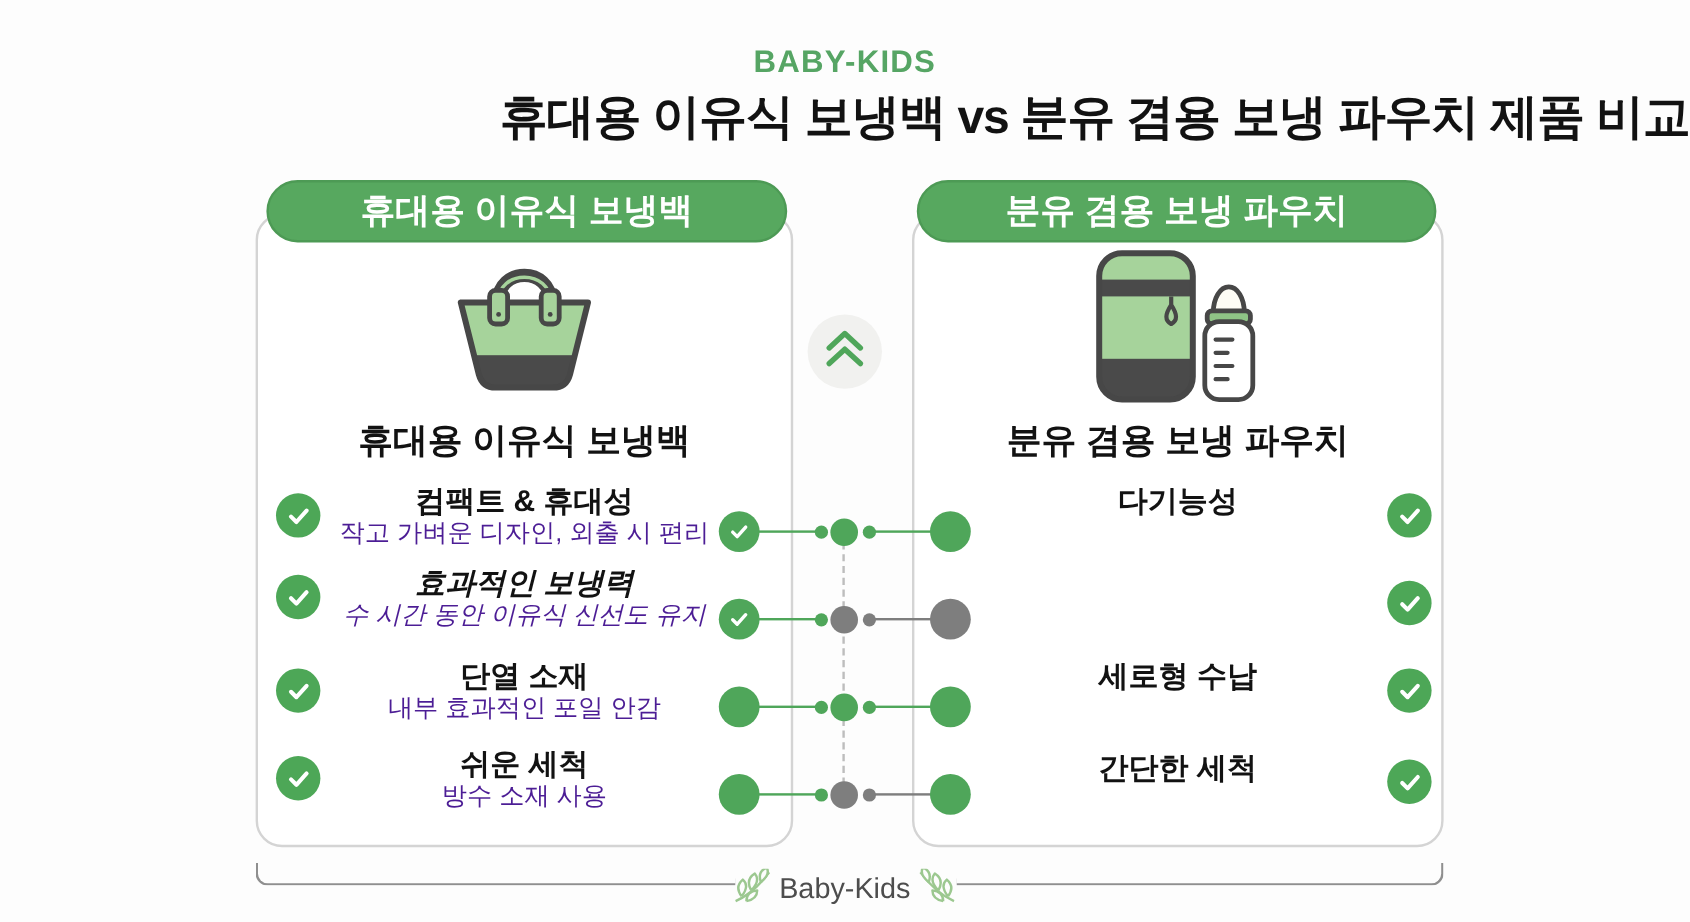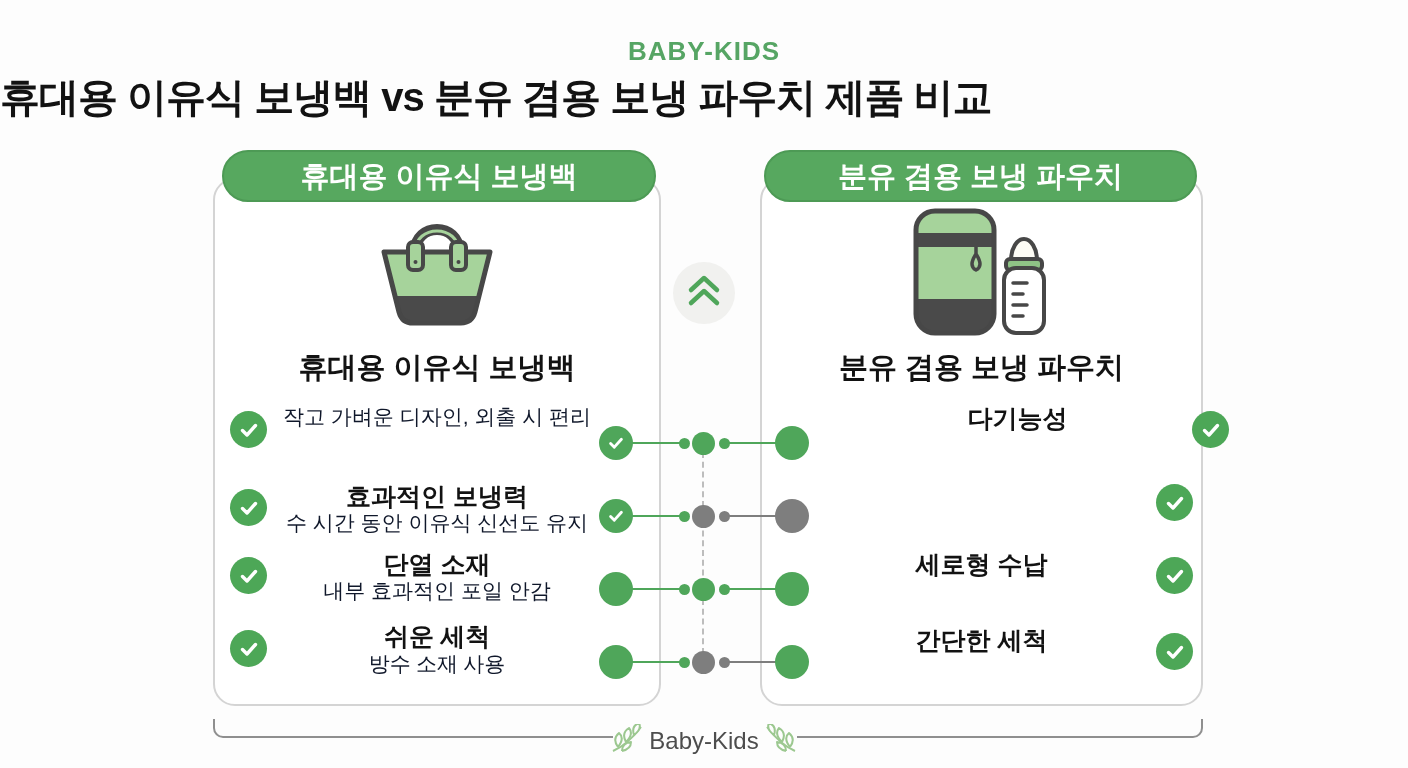--- a/index.html
+++ b/index.html
@@ -1,41 +1,41 @@
 <!DOCTYPE html>
 <html><head>
 <meta charset="utf-8">
 <style>
   * { margin:0; padding:0; box-sizing:border-box; }
   html,body { width:1408px; height:768px; background:#fdfdfd; font-family:"Liberation Sans", sans-serif; overflow:hidden; }
   #canvas { position:absolute; left:0; top:0; width:1408px; height:768px; background:#fdfdfd; }
 
   .brand { position:absolute; left:0; top:36px; width:100%; text-align:center;
            font-size:26px; font-weight:800; letter-spacing:1px; color:#56A564; }
-  .title { position:absolute; left:0; top:70px; width:100%; text-align:left;
+  .title { position:absolute; left:0; top:70px; width:100%; text-align:right;
            font-size:40px; font-weight:800; color:#121212; letter-spacing:-1px; }
 
   .card { position:absolute; top:178px; height:528px; background:#ffffff;
           border:2px solid #d4d4d4; border-radius:22px; }
   #card-left  { left:213px; width:448px; }
   #card-right { left:760px; width:443px; }
 
   .pill { position:absolute; top:150px; height:52px; background:#57A85F;
           border:2px solid #4d9a55; border-radius:27px; color:#ffffff;
           font-size:29px; font-weight:800; text-align:center; line-height:48px; z-index:5; }
   #pill-left  { left:222px; width:434px; }
   #pill-right { left:764px; width:433px; }
 
   .card-icon { position:absolute; left:0; top:26px; width:100%; display:flex; justify-content:center; }
   .card-subtitle { position:absolute; left:0; top:168px; width:100%; text-align:center;
                    font-size:29px; font-weight:800; color:#121212; }
 
   .feature-row { position:absolute; left:0; width:100%; height:58px; text-align:center; }
   .f-title { font-size:25px; font-weight:800; color:#121212; line-height:28px; }
-  .f-desc  { font-size:21px; font-weight:400; color:#0f172a; line-height:26px; }
+  .f-desc  { font-size:21px; font-weight:400; color:#4c1d95; line-height:26px; }
   .check { position:absolute; width:37px; height:37px; border-radius:50%;
            background:#4DA757; top:7px; display:flex; align-items:center; justify-content:center; }
   .chk-l { left:15px; } .chk-r { right:8px; }
 
   .divider-circle { position:absolute; left:673px; top:262px; width:62px; height:62px;
                     border-radius:50%; background:#f1f1ef; display:flex;
                     align-items:center; justify-content:center; z-index:4; }
 
   #connectors { position:absolute; left:0; top:0; width:1408px; height:768px; z-index:6; pointer-events:none; }
   .dot { position:absolute; border-radius:50%; display:flex; align-items:center; justify-content:center; }
@@ -83,41 +83,42 @@
       </svg>
     </div>
     <div class="card-subtitle">휴대용 이유식 보냉백</div>
     <div id="features-left">
         <div class="feature-row" style="top: 224px;">
           <div class="check chk-l">
             <svg width="24" height="24" viewBox="0 0 24 24">
   <polyline points="5.5,12.5 10,17 18.5,7.5" fill="none" stroke="#ffffff" stroke-width="3.4" stroke-linecap="round" stroke-linejoin="round"></polyline>
             </svg>
           </div>
+          <div class="f-title">컴팩트 &amp; 휴대성</div>
           <div class="f-desc">작고 가벼운 디자인, 외출 시 편리</div>
         </div>
-        <div class="feature-row" style="top: 302px;">
+        <div class="feature-row" style="top: 292px; font-style: italic;">
           <div class="check chk-l">
             <svg width="24" height="24" viewBox="0 0 24 24">
   <polyline points="5.5,12.5 10,17 18.5,7.5" fill="none" stroke="#ffffff" stroke-width="3.4" stroke-linecap="round" stroke-linejoin="round"></polyline>
             </svg>
           </div>
           <div class="f-title">효과적인 보냉력</div>
           <div class="f-desc">수 시간 동안 이유식 신선도 유지</div>
         </div>
         <div class="feature-row" style="top: 370px;">
           <div class="check chk-l">
             <svg width="24" height="24" viewBox="0 0 24 24">
   <polyline points="5.5,12.5 10,17 18.5,7.5" fill="none" stroke="#ffffff" stroke-width="3.4" stroke-linecap="round" stroke-linejoin="round"></polyline>
             </svg>
           </div>
           <div class="f-title">단열 소재</div>
           <div class="f-desc">내부 효과적인 포일 안감</div>
         </div>
-        <div class="feature-row" style="top: 443px; font-family: Liberation Serif, serif;">
+        <div class="feature-row" style="top: 443px;">
           <div class="check chk-l">
             <svg width="24" height="24" viewBox="0 0 24 24">
   <polyline points="5.5,12.5 10,17 18.5,7.5" fill="none" stroke="#ffffff" stroke-width="3.4" stroke-linecap="round" stroke-linejoin="round"></polyline>
             </svg>
           </div>
           <div class="f-title">쉬운 세척</div>
           <div class="f-desc">방수 소재 사용</div>
         </div>
       </div>
   </div>
@@ -136,21 +137,21 @@
         <rect x="8" y="5" width="78" height="122" rx="19" fill="none" stroke="#474747" stroke-width="5"></rect>
         <path d="M68 41 L68 48 M68 48 q8 12 0 16 q-8 -4 0 -16" fill="#A6D39B" stroke="#474747" stroke-width="3.5" stroke-linejoin="round"></path>
         <path d="M103 55 C103 42 109 33 116 33 C123 33 129 42 129 55" fill="#fdfcf5" stroke="#474747" stroke-width="4"></path>
         <rect x="98" y="53" width="36" height="11" rx="4" fill="#8FC486" stroke="#474747" stroke-width="4"></rect>
         <rect x="96" y="62" width="40" height="65" rx="12" fill="#ffffff" stroke="#474747" stroke-width="4"></rect>
         <path d="M105 77 h14 M105 88 h10 M105 99 h14 M105 110 h10" stroke="#474747" stroke-width="3.5" stroke-linecap="round"></path>
       </svg>
     </div>
     <div class="card-subtitle">분유 겸용 보냉 파우치</div>
     <div id="features-right">
-        <div class="feature-row" style="top: 224px; margin-left: 36px;">
+        <div class="feature-row" style="top: 224px;">
           <div class="check chk-r">
             <svg width="24" height="24" viewBox="0 0 24 24">
   <polyline points="5.5,12.5 10,17 18.5,7.5" fill="none" stroke="#ffffff" stroke-width="3.4" stroke-linecap="round" stroke-linejoin="round"></polyline>
             </svg>
           </div>
           <div class="f-title">다기능성</div>
         </div>
         <div class="feature-row" style="top: 297px;">
           <div class="check chk-r">
             <svg width="24" height="24" viewBox="0 0 24 24">

